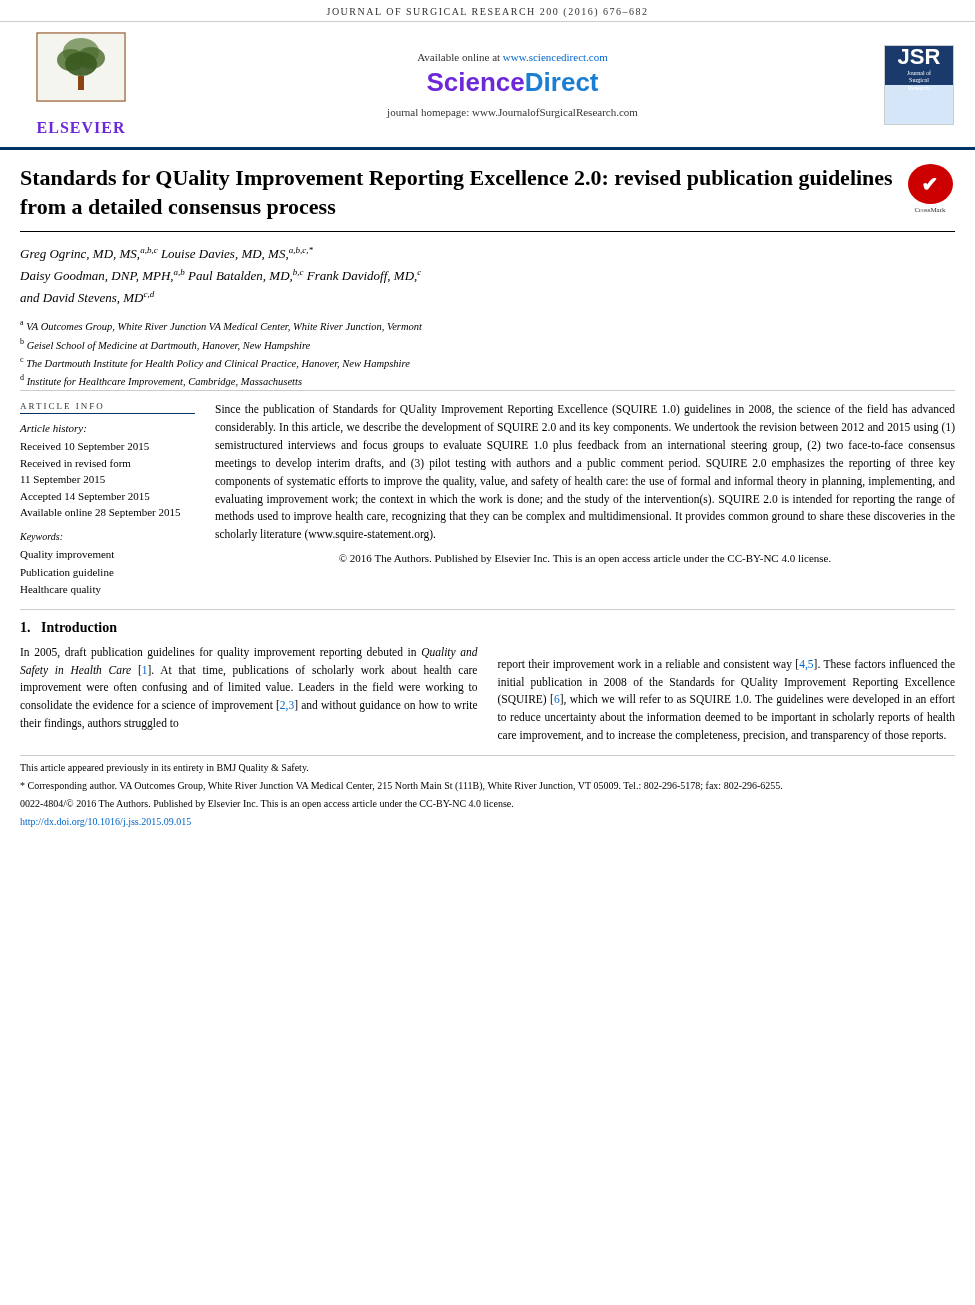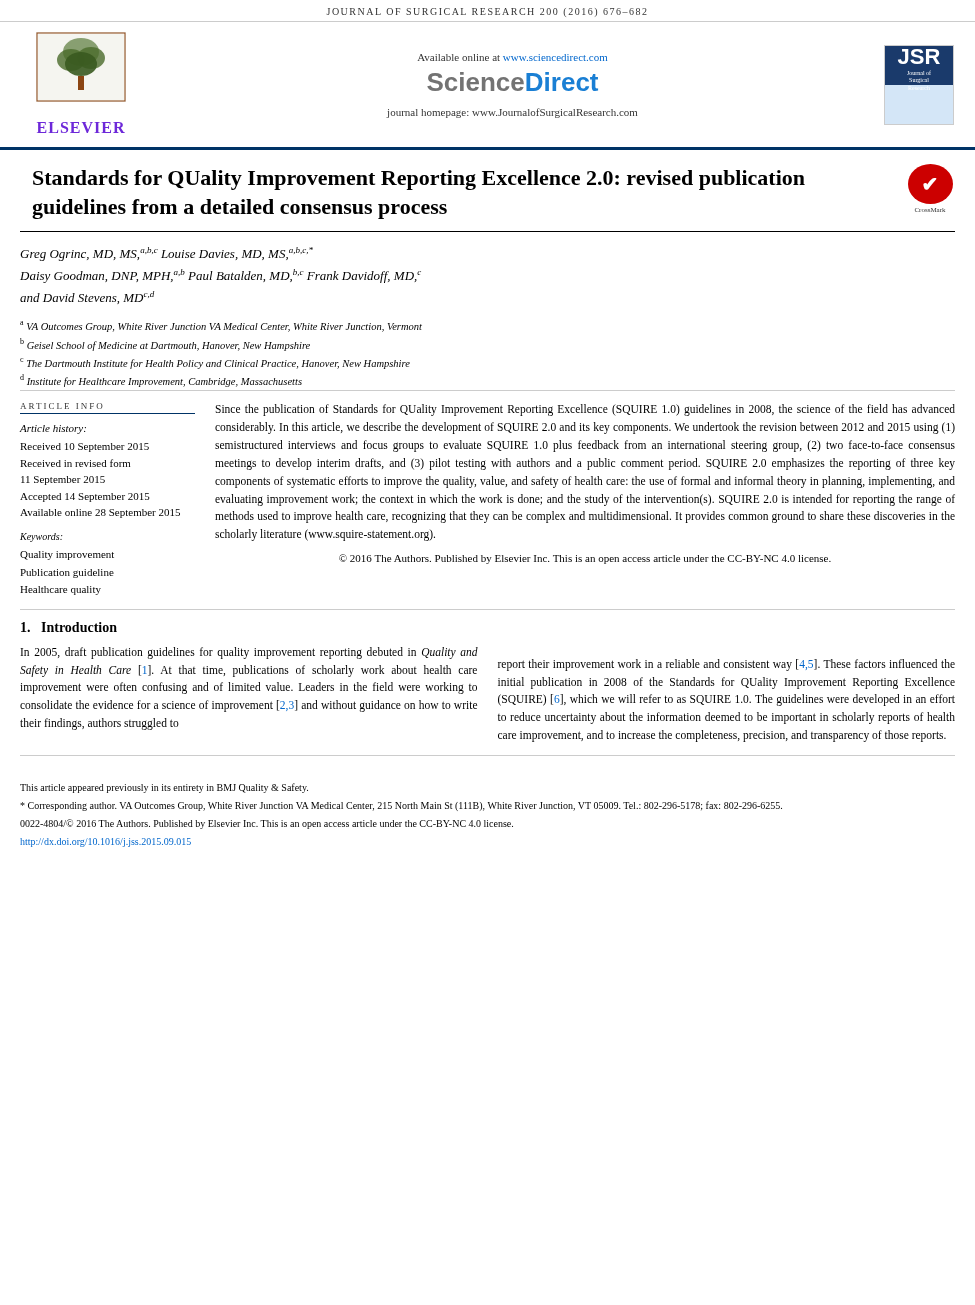--- a/index.html
+++ b/index.html
@@ -138,21 +138,20 @@
     }
     .title-text {
       flex: 1;
     }
     .article-title {
       font-size: 22px;
       font-weight: bold;
       line-height: 1.3;
       color: #000;
       margin-bottom: 0;
-      margin-left: 12px;
     }
     .crossmark-badge {
       width: 50px;
       height: 50px;
       flex-shrink: 0;
       display: flex;
       flex-direction: column;
       align-items: center;
       justify-content: center;
     }
@@ -305,21 +304,21 @@
       color: #0066cc;
       text-decoration: none;
     }
     .body-text .italic {
       font-style: italic;
     }
 
     
     .footer-notes {
       border-top: 1px solid #ccc;
-      padding-top: 24px;
+      padding-top: 4px;
       margin-top: 10px;
     }
     .footer-note {
       font-size: 10px;
       line-height: 1.5;
       margin-bottom: 3px;
     }
     .footer-note a {
       color: #0066cc;
       text-decoration: none;
@@ -357,21 +356,21 @@
       <div class="elsevier-text">ELSEVIER</div>
     </div>
   </div>
 
   <div class="header-center">
     <div class="available-online">
       <span>Available online at</span>
       <a href="#">www.sciencedirect.com</a>
     </div>
     <div class="sciencedirect-brand">
-      <span style="color:#737373;">Science</span><span style="color:#1a7fd4;">Direct</span>
+      <span style="color:#6d28d9;">Science</span><span style="color:#1a7fd4;">Direct</span>
     </div>
     <div class="journal-homepage">
       <span>journal homepage:</span>
       <a href="#">www.JournalofSurgicalResearch.com</a>
     </div>
   </div>
 
   <div class="header-right">
     <div class="jsr-logo">
       <div class="jsr-letters">JSR</div>

